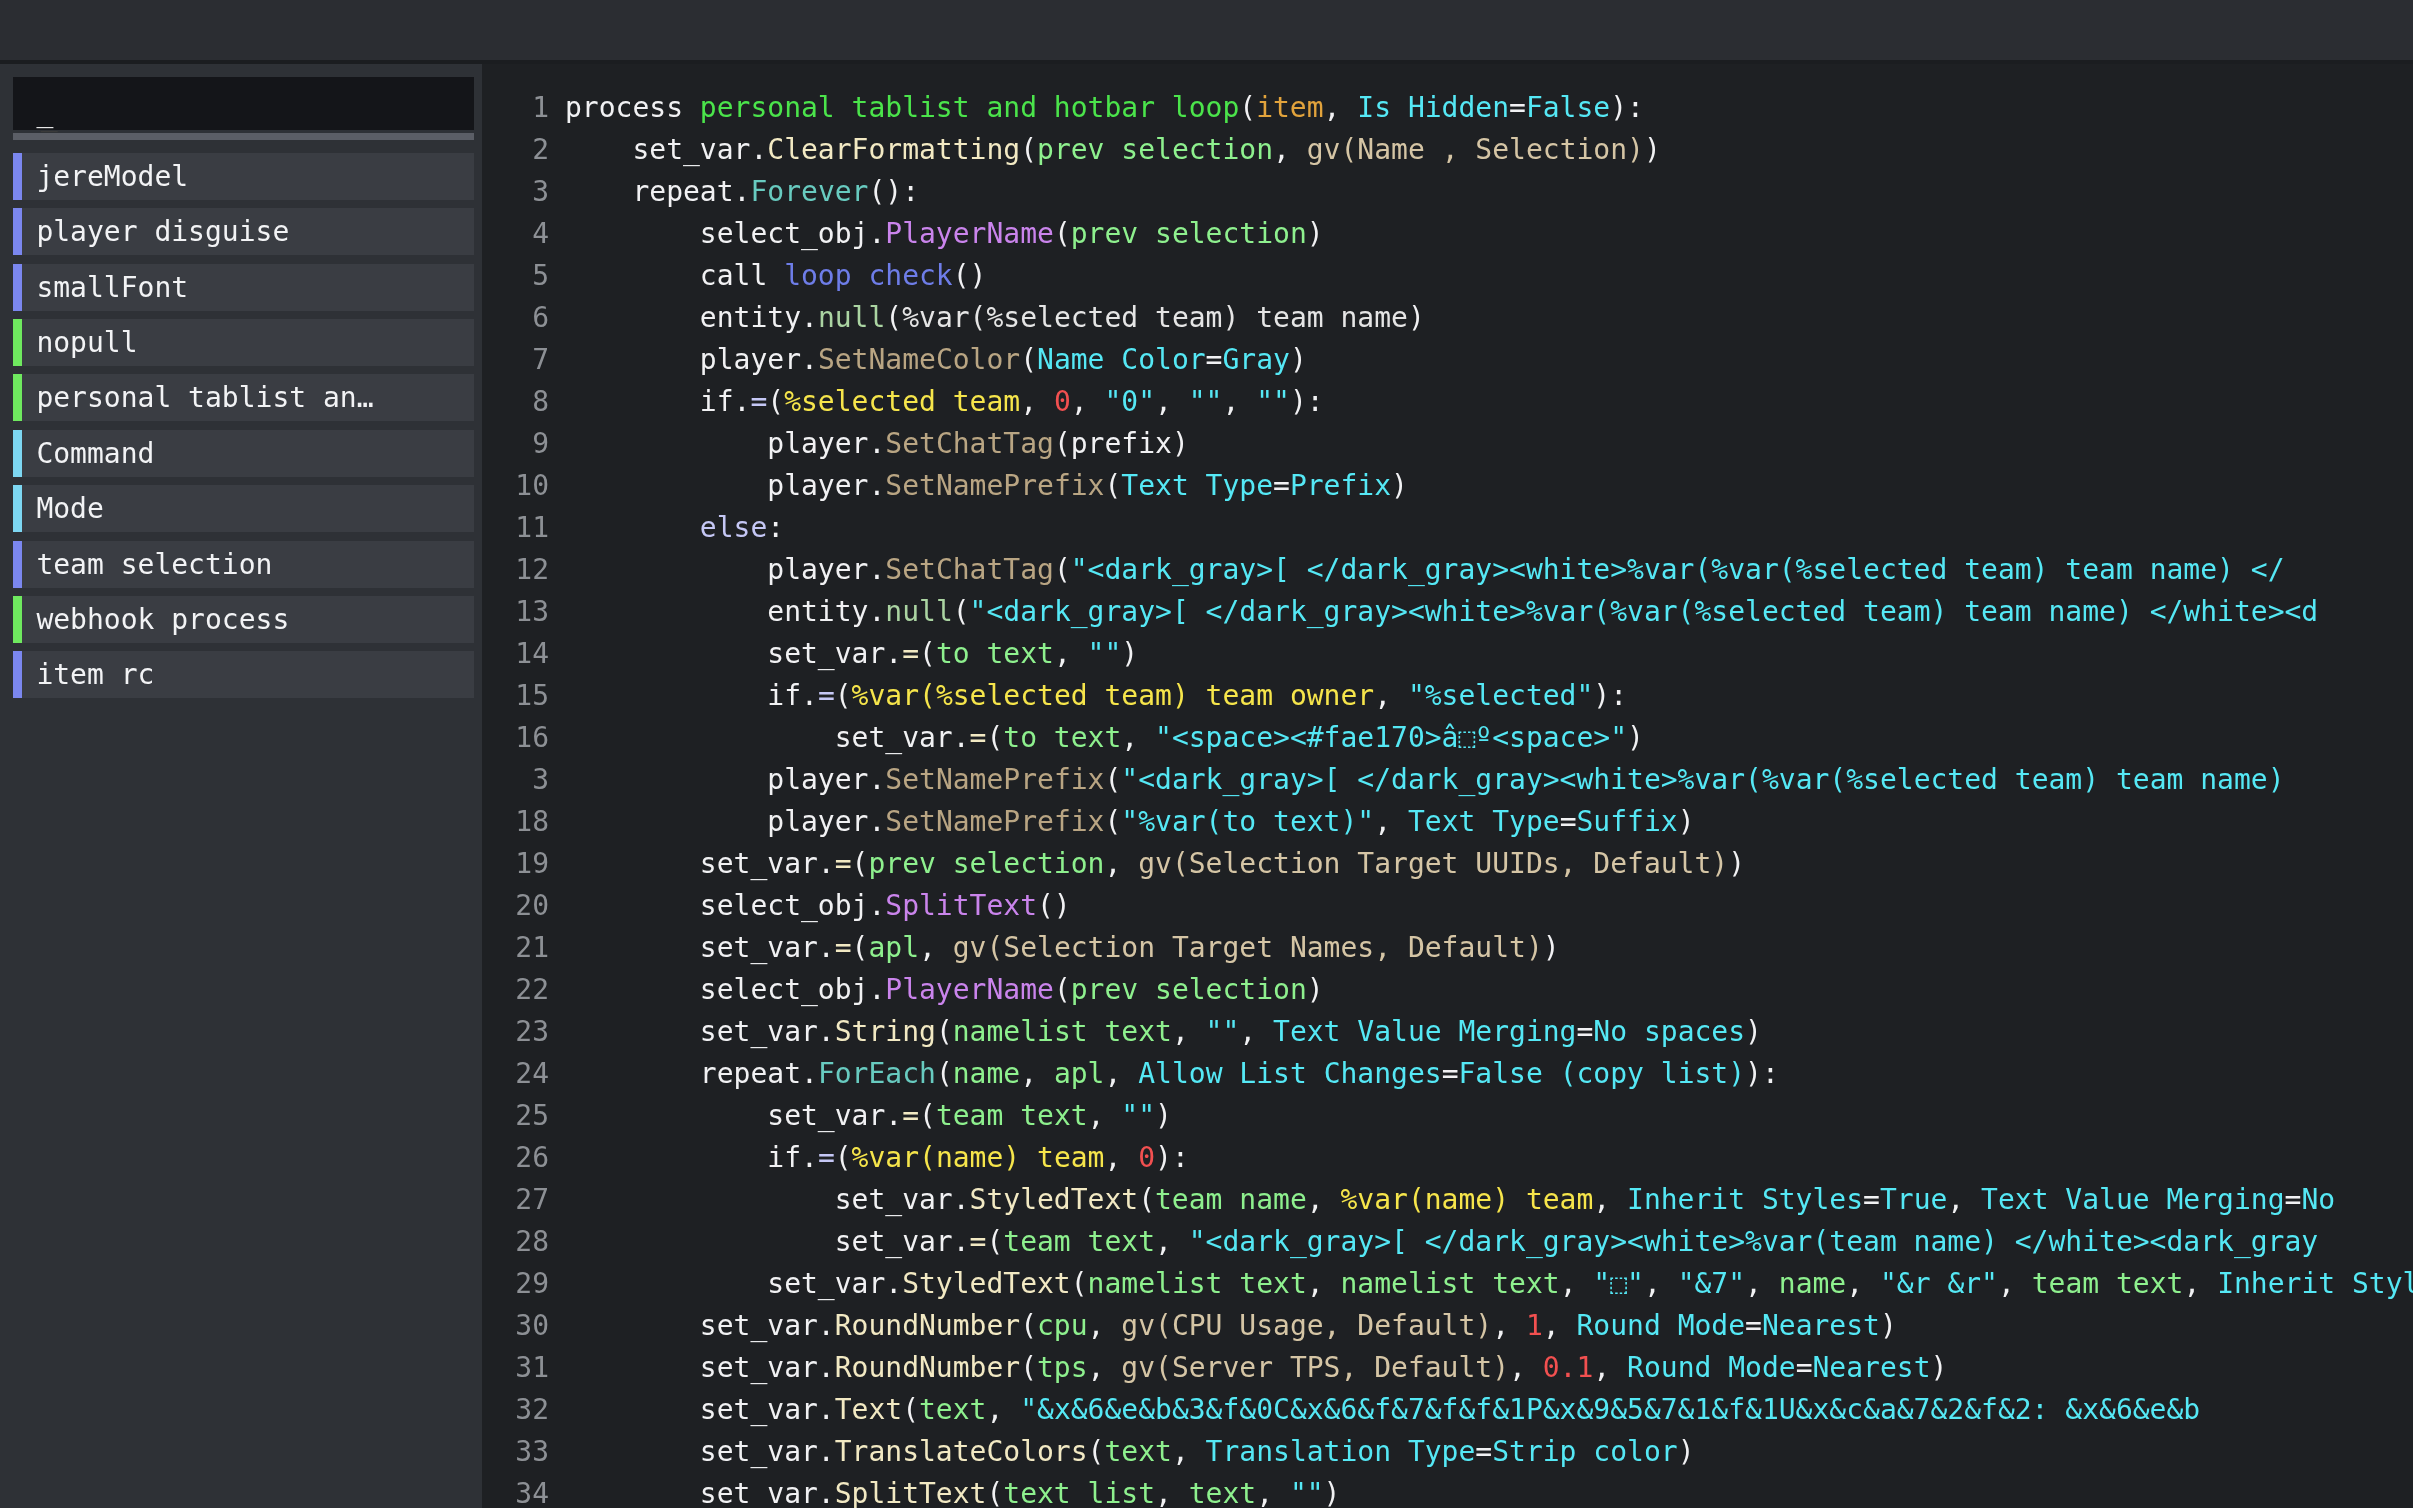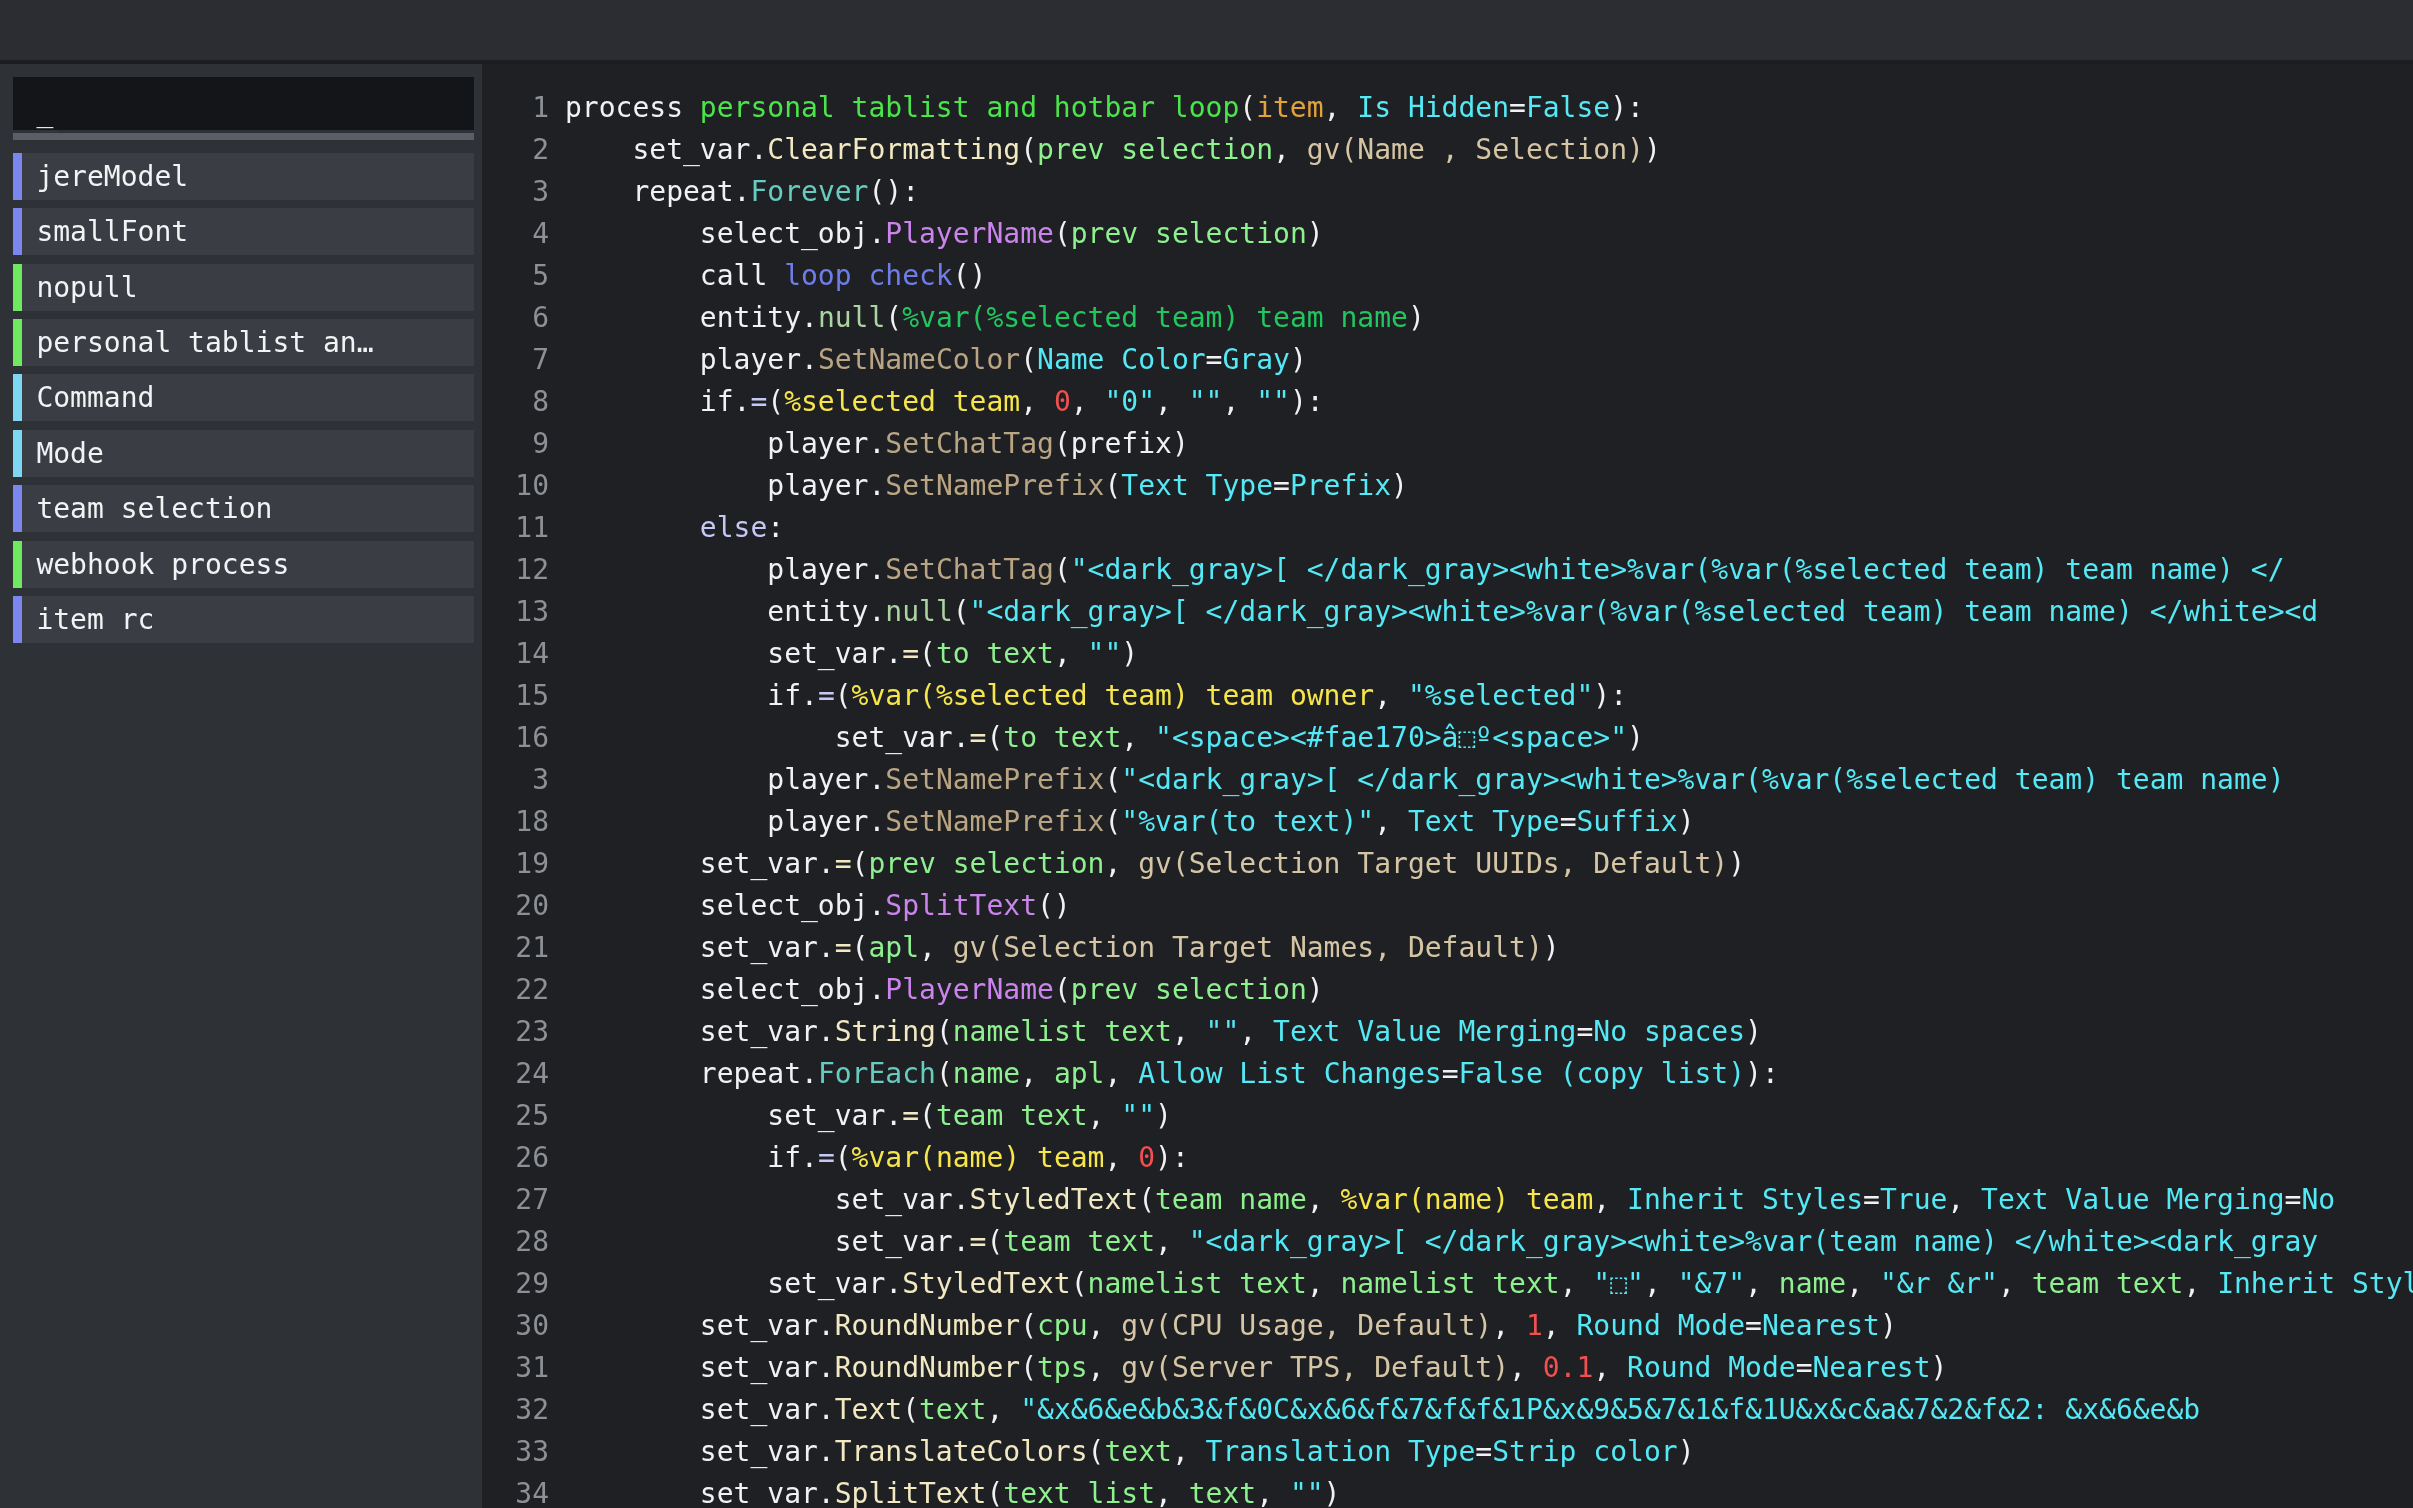--- a/index.html
+++ b/index.html
@@ -43,20 +43,24 @@
   <div class="sidebar">
     <div class="searchbox">_</div>
     <div class="scrollstrip"></div>
     <div class="itemlist">
         <div class="s-item">
           <div class="accent" style="background: rgb(123, 135, 239);"></div>
           <div class="s-label">jereModel</div>
         </div>
         <div class="s-item">
           <div class="accent" style="background: rgb(123, 135, 239);"></div>
+          <div class="s-label">player disguise</div>
+        </div>
+        <div class="s-item">
+          <div class="accent" style="background: rgb(123, 135, 239);"></div>
           <div class="s-label">smallFont</div>
         </div>
         <div class="s-item">
           <div class="accent" style="background: rgb(111, 233, 95);"></div>
           <div class="s-label">nopull</div>
         </div>
         <div class="s-item">
           <div class="accent" style="background: rgb(111, 233, 95);"></div>
           <div class="s-label">personal tablist an…</div>
         </div>
@@ -82,21 +86,21 @@
         </div>
       </div>
   </div>
 
   <div class="code">
       <div class="line"><span class="ln">1</span><span class="src"><span style="color: rgb(241, 241, 243);">process </span><span style="color: rgb(75, 228, 75);">personal tablist and hotbar loop</span><span style="color: rgb(241, 241, 243);">(</span><span style="color: rgb(226, 163, 60);">item</span><span style="color: rgb(241, 241, 243);">, </span><span style="color: rgb(85, 232, 245);">Is Hidden</span><span style="color: rgb(241, 241, 243);">=</span><span style="color: rgb(85, 232, 245);">False</span><span style="color: rgb(241, 241, 243);">):</span></span></div>
       <div class="line"><span class="ln">2</span><span class="src">    <span style="color: rgb(241, 241, 243);">set_var.</span><span style="color: rgb(242, 233, 195);">ClearFormatting</span><span style="color: rgb(241, 241, 243);">(</span><span style="color: rgb(142, 240, 142);">prev selection</span><span style="color: rgb(241, 241, 243);">, </span><span style="color: rgb(213, 197, 165);">gv(Name , Selection)</span><span style="color: rgb(241, 241, 243);">)</span></span></div>
       <div class="line"><span class="ln">3</span><span class="src">    <span style="color: rgb(241, 241, 243);">repeat.</span><span style="color: rgb(104, 203, 192);">Forever</span><span style="color: rgb(241, 241, 243);">():</span></span></div>
       <div class="line"><span class="ln">4</span><span class="src">        <span style="color: rgb(241, 241, 243);">select_obj.</span><span style="color: rgb(202, 132, 236);">PlayerName</span><span style="color: rgb(241, 241, 243);">(</span><span style="color: rgb(142, 240, 142);">prev selection</span><span style="color: rgb(241, 241, 243);">)</span></span></div>
       <div class="line"><span class="ln">5</span><span class="src">        <span style="color: rgb(241, 241, 243);">call </span><span style="color: rgb(110, 125, 232);">loop check</span><span style="color: rgb(241, 241, 243);">()</span></span></div>
-      <div class="line"><span class="ln">6</span><span class="src">        <span style="color: rgb(241, 241, 243);">entity.</span><span style="color: rgb(171, 212, 162);">null</span><span style="color: rgb(241, 241, 243);">(</span><span style="color: #22c55e;">%var(%selected team) team name</span><span style="color: rgb(241, 241, 243);">)</span></span></div>
+      <div class="line"><span class="ln">6</span><span class="src">        <span style="color: rgb(241, 241, 243);">entity.</span><span style="color: rgb(171, 212, 162);">null</span><span style="color: rgb(241, 241, 243);">(</span><span style="color: #e5e5e5;">%var(%selected team) team name</span><span style="color: rgb(241, 241, 243);">)</span></span></div>
       <div class="line"><span class="ln">7</span><span class="src">        <span style="color: rgb(241, 241, 243);">player.</span><span style="color: rgb(185, 165, 131);">SetNameColor</span><span style="color: rgb(241, 241, 243);">(</span><span style="color: rgb(85, 232, 245);">Name Color</span><span style="color: rgb(241, 241, 243);">=</span><span style="color: rgb(85, 232, 245);">Gray</span><span style="color: rgb(241, 241, 243);">)</span></span></div>
       <div class="line"><span class="ln">8</span><span class="src">        <span style="color: rgb(241, 241, 243);">if.</span><span style="color: rgb(197, 199, 245);">=</span><span style="color: rgb(241, 241, 243);">(</span><span style="color: rgb(246, 229, 75);">%selected team</span><span style="color: rgb(241, 241, 243);">, </span><span style="color: rgb(242, 80, 80);">0</span><span style="color: rgb(241, 241, 243);">, </span><span style="color: rgb(85, 232, 245);">"0"</span><span style="color: rgb(241, 241, 243);">, </span><span style="color: rgb(85, 232, 245);">""</span><span style="color: rgb(241, 241, 243);">, </span><span style="color: rgb(85, 232, 245);">""</span><span style="color: rgb(241, 241, 243);">):</span></span></div>
       <div class="line"><span class="ln">9</span><span class="src">            <span style="color: rgb(241, 241, 243);">player.</span><span style="color: rgb(185, 165, 131);">SetChatTag</span><span style="color: rgb(241, 241, 243);">(prefix)</span></span></div>
       <div class="line"><span class="ln">10</span><span class="src">            <span style="color: rgb(241, 241, 243);">player.</span><span style="color: rgb(185, 165, 131);">SetNamePrefix</span><span style="color: rgb(241, 241, 243);">(</span><span style="color: rgb(85, 232, 245);">Text Type</span><span style="color: rgb(241, 241, 243);">=</span><span style="color: rgb(85, 232, 245);">Prefix</span><span style="color: rgb(241, 241, 243);">)</span></span></div>
       <div class="line"><span class="ln">11</span><span class="src">        <span style="color: rgb(197, 199, 245);">else</span><span style="color: rgb(241, 241, 243);">:</span></span></div>
       <div class="line"><span class="ln">12</span><span class="src">            <span style="color: rgb(241, 241, 243);">player.</span><span style="color: rgb(185, 165, 131);">SetChatTag</span><span style="color: rgb(241, 241, 243);">(</span><span style="color: rgb(85, 232, 245);">"&lt;dark_gray&gt;[ &lt;/dark_gray&gt;&lt;white&gt;%var(%var(%selected team) team name) &lt;/</span></span></div>
       <div class="line"><span class="ln">13</span><span class="src">            <span style="color: rgb(241, 241, 243);">entity.</span><span style="color: rgb(171, 212, 162);">null</span><span style="color: rgb(241, 241, 243);">(</span><span style="color: rgb(85, 232, 245);">"&lt;dark_gray&gt;[ &lt;/dark_gray&gt;&lt;white&gt;%var(%var(%selected team) team name) &lt;/white&gt;&lt;d</span></span></div>
       <div class="line"><span class="ln">14</span><span class="src">            <span style="color: rgb(241, 241, 243);">set_var.</span><span style="color: rgb(242, 233, 195);">=</span><span style="color: rgb(241, 241, 243);">(</span><span style="color: rgb(142, 240, 142);">to text</span><span style="color: rgb(241, 241, 243);">, </span><span style="color: rgb(85, 232, 245);">""</span><span style="color: rgb(241, 241, 243);">)</span></span></div>
       <div class="line"><span class="ln">15</span><span class="src">            <span style="color: rgb(241, 241, 243);">if.</span><span style="color: rgb(197, 199, 245);">=</span><span style="color: rgb(241, 241, 243);">(</span><span style="color: rgb(246, 229, 75);">%var(%selected team) team owner</span><span style="color: rgb(241, 241, 243);">, </span><span style="color: rgb(85, 232, 245);">"%selected"</span><span style="color: rgb(241, 241, 243);">):</span></span></div>
       <div class="line"><span class="ln">16</span><span class="src">                <span style="color: rgb(241, 241, 243);">set_var.</span><span style="color: rgb(242, 233, 195);">=</span><span style="color: rgb(241, 241, 243);">(</span><span style="color: rgb(142, 240, 142);">to text</span><span style="color: rgb(241, 241, 243);">, </span><span style="color: rgb(85, 232, 245);">"&lt;space&gt;&lt;#fae170&gt;â⬚º&lt;space&gt;"</span><span style="color: rgb(241, 241, 243);">)</span></span></div>

